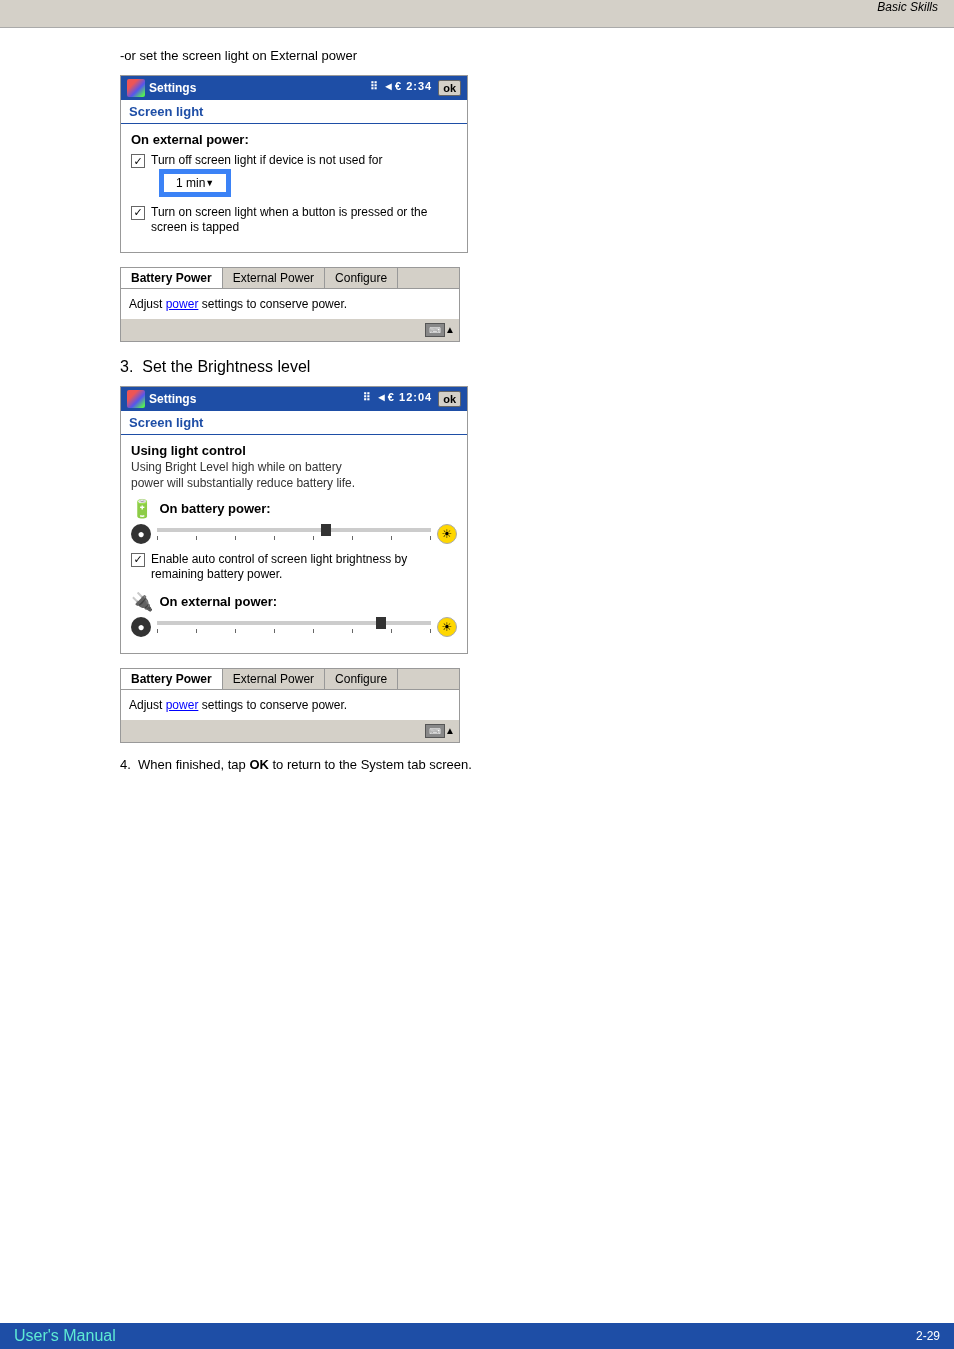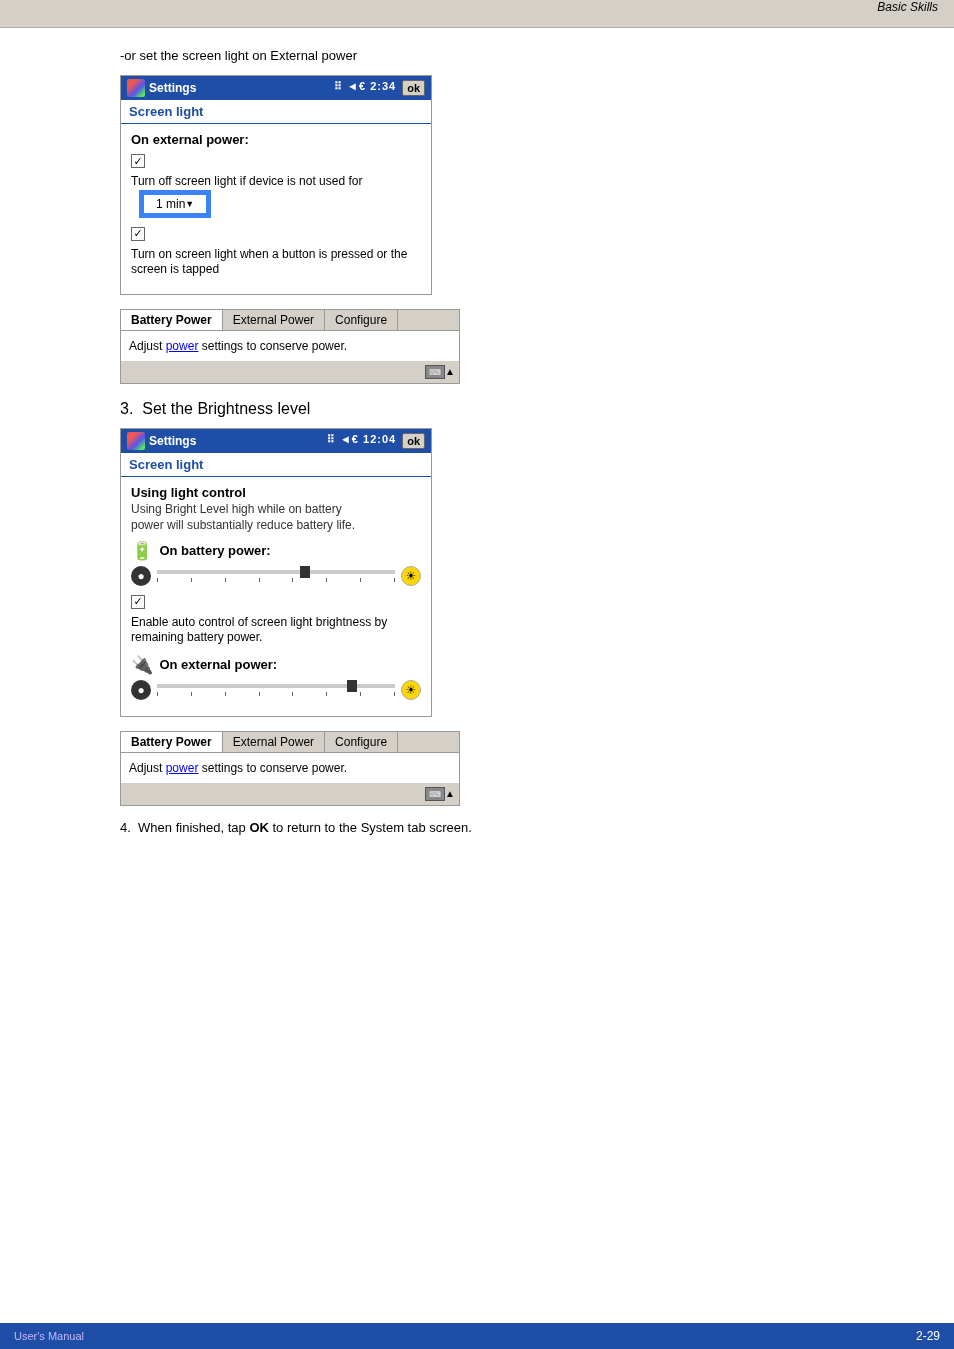--- a/index.html
+++ b/index.html
@@ -35,21 +35,21 @@
 
     
     .intro-text {
       font-size: 13px;
       margin-bottom: 12px;
     }
 
     
     .device-frame {
       border: 1px solid #999;
-      width: 312px;
+      width: 348px;
       margin-bottom: 10px;
       background: #f5f5f5;
     }
 
     .device-titlebar {
       background: #1e4ea6;
       color: #fff;
       display: flex;
       align-items: center;
       justify-content: space-between;
@@ -106,21 +106,20 @@
       font-weight: bold;
       font-size: 13px;
       margin-bottom: 6px;
     }
 
     .checkbox-row {
       display: flex;
       align-items: flex-start;
       margin-bottom: 8px;
       gap: 6px;
-      flex-direction: column;
     }
     .checkbox-box {
       width: 14px;
       height: 14px;
       border: 1px solid #666;
       background: #fff;
       display: flex;
       align-items: center;
       justify-content: center;
       flex-shrink: 0;
@@ -300,22 +299,22 @@
       left: 0;
       right: 0;
       height: 26px;
       background: #1e4ea6;
       display: flex;
       align-items: center;
       justify-content: space-between;
       padding: 0 14px;
     }
     .footer-left {
-      color: #c4b5fd;
-      font-size: 11px;
+      color: #5eead4;
+      font-size: 16px;
     }
     .footer-right {
       color: #fff;
       font-size: 12px;
     }
 
     .step4-text {
       font-size: 13px;
       margin-top: 14px;
     }

